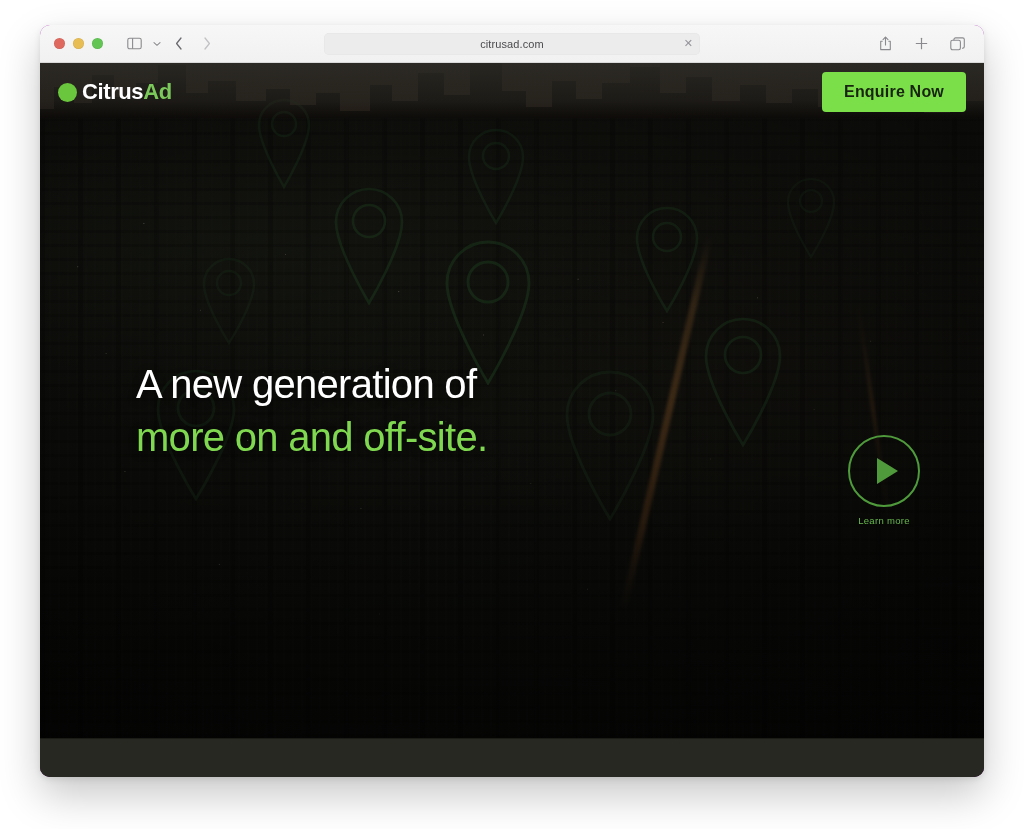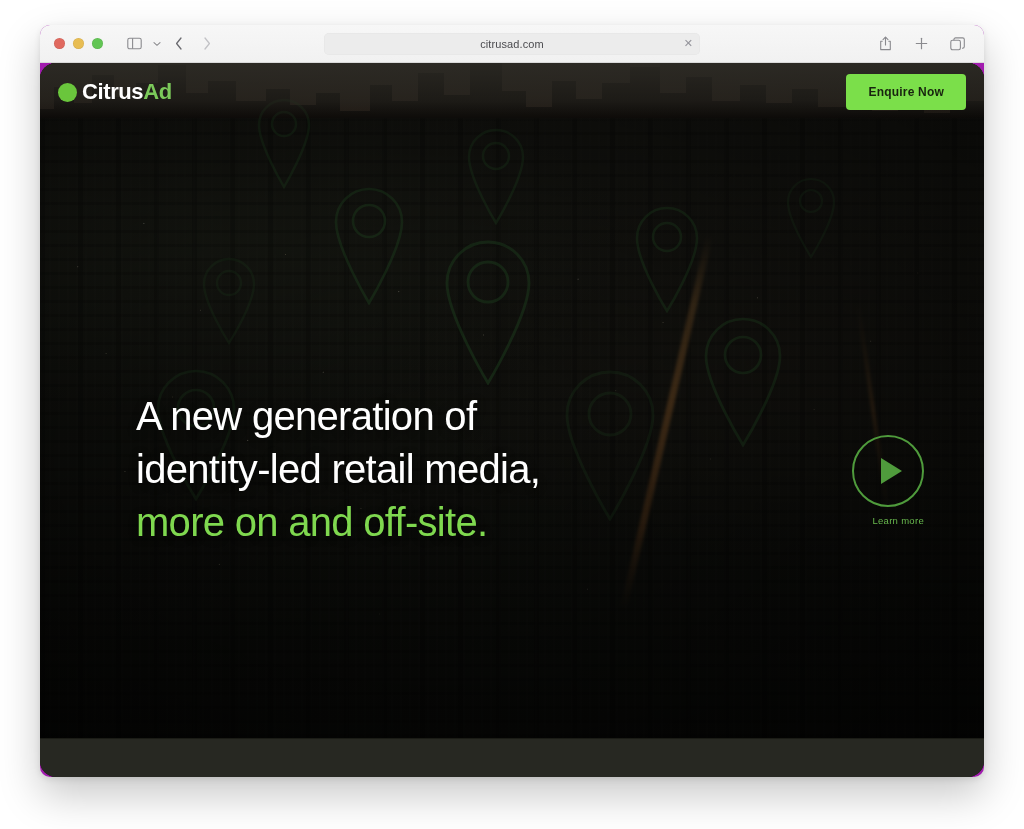--- a/index.html
+++ b/index.html
@@ -121,21 +121,20 @@
     color: #8a8a8e;
   }
 
   
   .viewport {
     position: relative;
     width: 944px;
     height: 714px;
     background: #1c1c18;
     overflow: hidden;
-    border-radius: 16px;
   }
 
   
   .hero {
     position: absolute;
     inset: 0 0 39px 0;
     overflow: hidden;
     background: #14150f;
   }
 
@@ -313,59 +312,58 @@
     border-radius: 8px;
     letter-spacing: 0.2px;
     line-height: 1;
     text-shadow: none;
   }
 
   .enquire {
     margin-left: auto;
     background: #7bdf4a;
     color: #18240f;
-    font-size: 12px;
+    font-size: 16px;
     font-weight: 600;
     letter-spacing: 0.2px;
     padding: 11px 22px;
     border: none;
     border-radius: 4px;
     white-space: nowrap;
     cursor: pointer;
     font-family: "Liberation Sans", sans-serif;
   }
 
   
   .hero-copy {
     position: absolute;
     left: 96px;
     top: 295px;
     z-index: 5;
-    margin-top: 32px;
   }
   .headline {
     font-size: 40px;
     line-height: 1.32;
     font-weight: 400;
     letter-spacing: -0.7px;
     color: #ffffff;
     text-shadow: 0 2px 10px rgba(0,0,0,0.45);
   }
   .headline .accent { color: #7fd84f; }
 
   
   .learn {
     position: absolute;
     left: 804px;
     top: 372px;
     z-index: 5;
     width: 80px;
     display: flex;
     flex-direction: column;
-    align-items: flex-end;
+    align-items: center;
     gap: 8px;
     cursor: pointer;
   }
   .play-circle {
     width: 72px; height: 72px;
     border-radius: 50%;
     border: 2.5px solid #4f9b3c;
     display: flex;
     align-items: center;
     justify-content: center;
@@ -555,21 +553,20 @@
         <span class="logo-text"><span class="w">Citrus</span><span class="g">Ad</span></span>
       </div>
 
 
       <button class="enquire">Enquire Now</button>
     </div>
 
     <div class="hero-copy">
       <div class="headline">
         <div>A new generation of</div>
-        <div>identity-led retail media,</div>
         <div class="accent">more on and off-site.</div>
       </div>
     </div>
 
     <div class="learn">
       <div class="play-circle">
         <span class="play-tri"></span>
       </div>
       <span class="learn-label">Learn more</span>
     </div>

